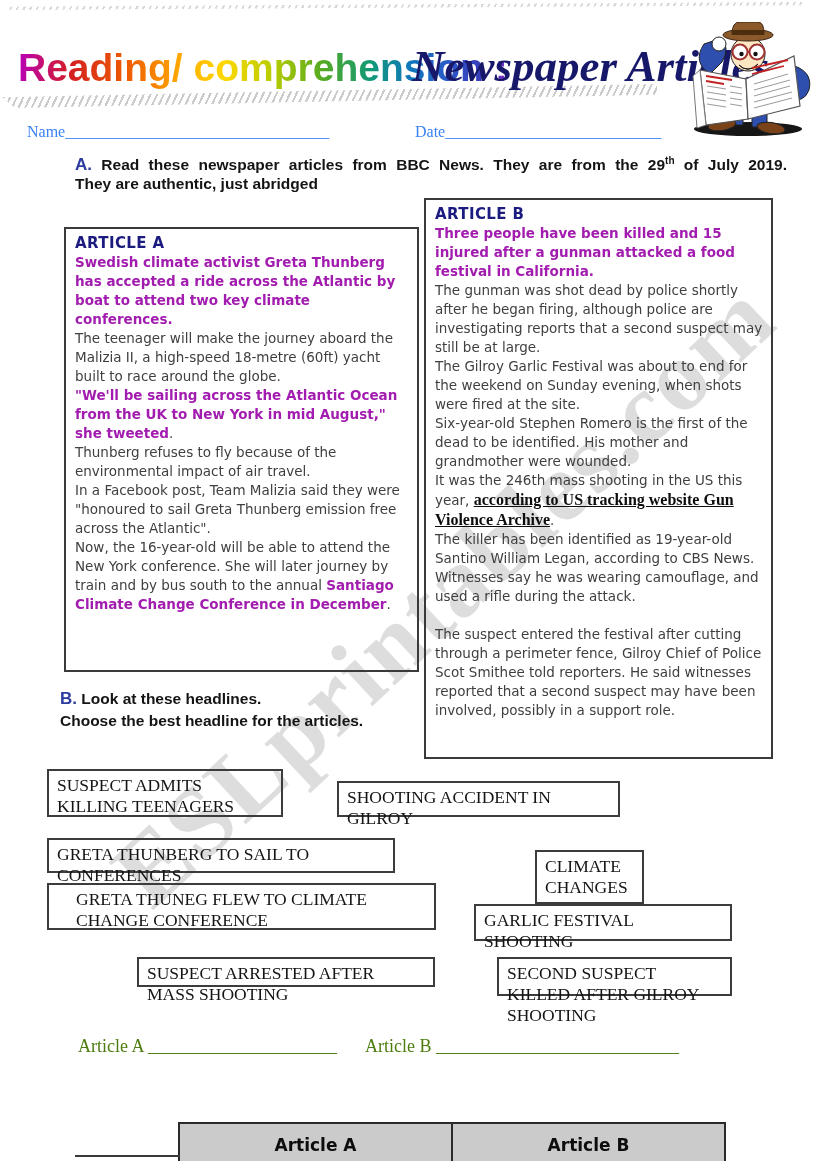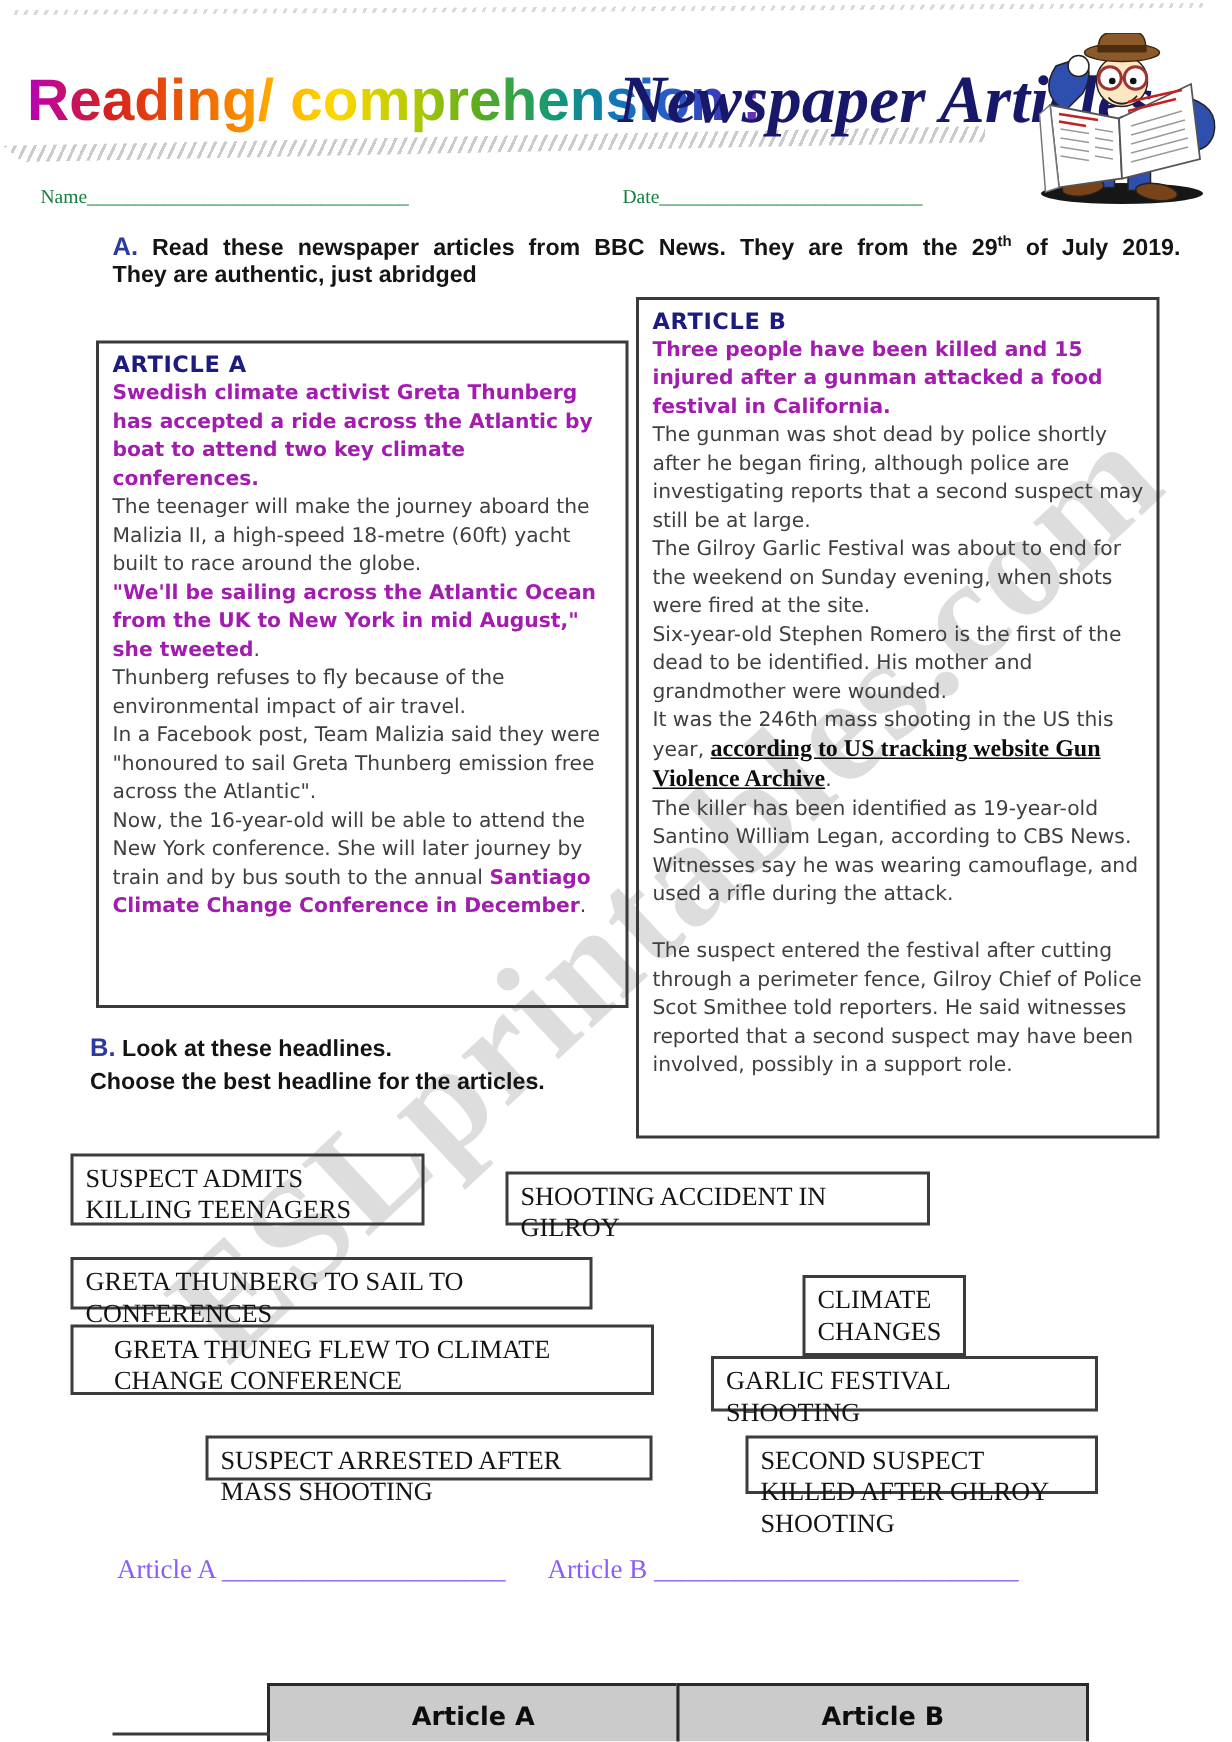--- a/index.html
+++ b/index.html
@@ -35,21 +35,21 @@
     position:absolute; left:412px; top:40px; white-space:nowrap;
     font-family:"Liberation Serif", serif; font-style:italic; font-weight:bold;
     font-size:45px; color:#18186b;
   }
 
   
   .cartoon { position:absolute; left:676px; top:22px; width:146px; height:116px; }
 
   
   .nd { position:absolute; top:123px; font-family:"Liberation Serif", serif;
-        font-size:13px; color:#15803d; white-space:nowrap; }
+        font-size:16px; color:#3b82f6; white-space:nowrap; }
   .nd-name { left:27px; } .nd-date { left:415px;text-align:center; }
 
   
   .sec { position:absolute; font-family:"Liberation Sans", sans-serif;
          font-weight:bold; font-size:15.5px; color:#141414; }
   .sec-a { left:75px; top:155px; width:712px; }
   .sec-a .l1 { text-align:justify; text-align-last:justify; }
   .sec-label { color:#2b3a9e; font-size:17px; }
   sup { font-size:10px; vertical-align:super; }
   .sec-b { left:60px; top:688px; width:420px; line-height:22px; }
@@ -79,21 +79,21 @@
   .h1 { left:337px; top:781px; width:283px; height:36px; }
   .h2 { left:47px;  top:838px; width:348px; height:35px; }
   .h3 { left:535px; top:828px; width:109px; height:54px;margin-top:22px; }
   .h4 { left:47px;  top:883px; width:389px; height:47px;padding-left:27px; }
   .h5 { left:474px; top:904px; width:258px; height:37px; }
   .h6 { left:137px; top:957px; width:298px; height:30px; }
   .h7 { left:497px; top:957px; width:235px; height:39px; }
 
   
   .answer { position:absolute; top:1036px; font-family:"Liberation Serif", serif;
-            font-size:18px; color:#8b5cf6; white-space:nowrap; }
+            font-size:18px; color:#4d7c0f; white-space:nowrap; }
   .ans-a { left:78px; } .ans-b { left:365px; }
 
   
   .btable { position:absolute; left:178px; top:1122px; display:flex; }
   .bcell {
     width:275px; height:45px; background:#cbcbcb; border:2px solid #2a2a2a;
     font-family:"DejaVu Sans", sans-serif; font-weight:bold; font-size:17px;
     color:#0d0d0d; text-align:center; padding-top:11px;
   }
   .bcell + .bcell { margin-left:-2px; }

